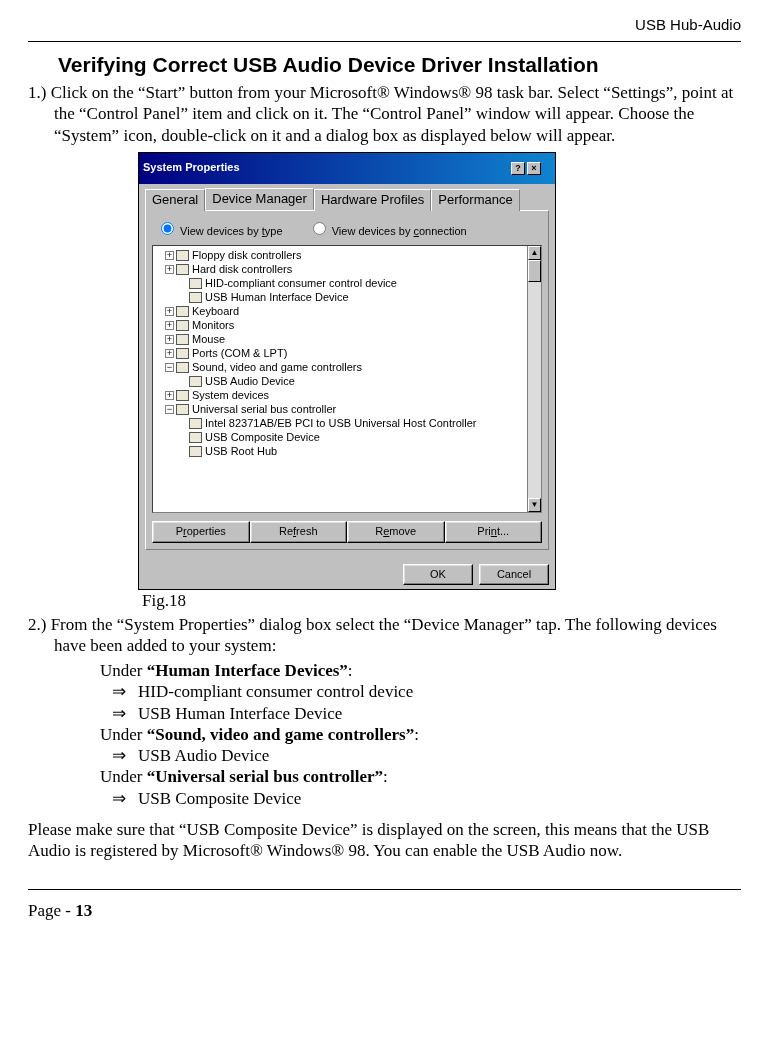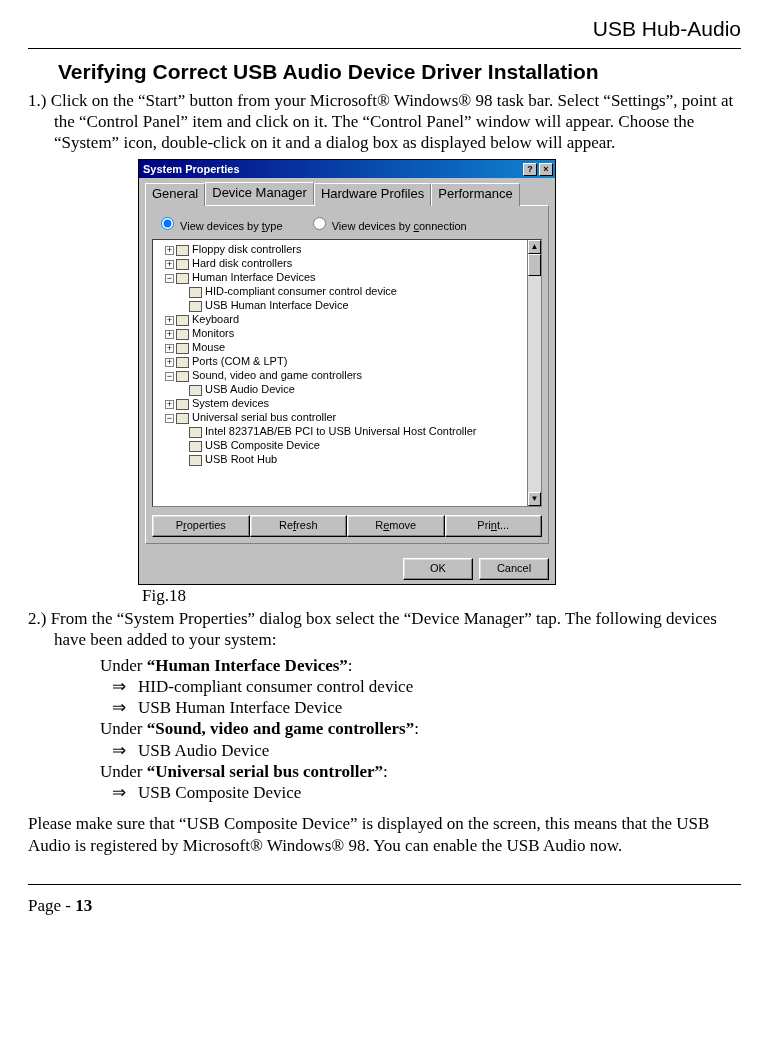--- a/index.html
+++ b/index.html
@@ -7,21 +7,21 @@
     font-family: "Times New Roman", Times, serif;
     margin: 0;
     padding: 16px 28px 10px 28px;
     width: 769px;
     color: #000;
     font-size: 17px;
     line-height: 1.25;
   }
   .header {
     text-align: right;
-    font-size: 21px;
+    font-size: 15px;
     font-family: Arial, Helvetica, sans-serif;
     padding-bottom: 6px;
     border-bottom: 1.5px solid #000;
     margin-bottom: 10px;
   }
   .section-title {
     font-family: Arial, Helvetica, sans-serif;
     font-weight: bold;
     font-size: 21px;
     margin: 8px 0 4px 30px;
@@ -54,25 +54,25 @@
     background: #c0c0c0;
     border: 1px solid #000;
     width: 418px;
     display: inline-block;
     vertical-align: bottom;
   }
   .titlebar {
     background: linear-gradient(to right, #000080, #1084d0);
     color: #fff;
     font-weight: bold;
-    padding: 2px 2px 2px 4px;
+    padding: 2px 14px 2px 4px;
     display: flex;
     justify-content: space-between;
-    align-items: flex-end;
-    height: 18px;
+    align-items: center;
+    height: 31px;
   }
   .title-btns { display: flex; gap: 2px; }
   .title-btn {
     width: 14px; height: 13px;
     background: #c0c0c0;
     border: 1px solid #000;
     border-top-color: #fff; border-left-color: #fff;
     font-size: 9px; line-height: 11px; text-align: center;
     color: #000; font-weight: bold;
   }
@@ -199,21 +199,20 @@
           </label>
           <label>
             <input type="radio" style="">
             <span>View devices by </span><span class="u">c</span><span>onnection</span>
           </label>
         </div>
 
         <div class="tree-wrap">
           <div class="tree-row"><span class="ind i1"></span><span class="expander">+</span><span class="tree-icon"></span><span>Floppy disk controllers</span></div>
           <div class="tree-row"><span class="ind i1"></span><span class="expander">+</span><span class="tree-icon"></span><span>Hard disk controllers</span></div>
-          <div class="tree-row"><span class="ind i1"></span><span class="expander">−</span><span class="tree-icon"></span><span>Human Interface Devices</span></div>
           <div class="tree-row"><span class="ind i2"></span><span class="tree-icon"></span><span>HID-compliant consumer control device</span></div>
           <div class="tree-row"><span class="ind i2"></span><span class="tree-icon"></span><span>USB Human Interface Device</span></div>
           <div class="tree-row"><span class="ind i1"></span><span class="expander">+</span><span class="tree-icon"></span><span>Keyboard</span></div>
           <div class="tree-row"><span class="ind i1"></span><span class="expander">+</span><span class="tree-icon"></span><span>Monitors</span></div>
           <div class="tree-row"><span class="ind i1"></span><span class="expander">+</span><span class="tree-icon"></span><span>Mouse</span></div>
           <div class="tree-row"><span class="ind i1"></span><span class="expander">+</span><span class="tree-icon"></span><span>Ports (COM &amp; LPT)</span></div>
           <div class="tree-row"><span class="ind i1"></span><span class="expander">−</span><span class="tree-icon"></span><span>Sound, video and game controllers</span></div>
           <div class="tree-row"><span class="ind i2"></span><span class="tree-icon"></span><span>USB Audio Device</span></div>
           <div class="tree-row"><span class="ind i1"></span><span class="expander">+</span><span class="tree-icon"></span><span>System devices</span></div>
           <div class="tree-row"><span class="ind i1"></span><span class="expander">−</span><span class="tree-icon"></span><span>Universal serial bus controller</span></div>

